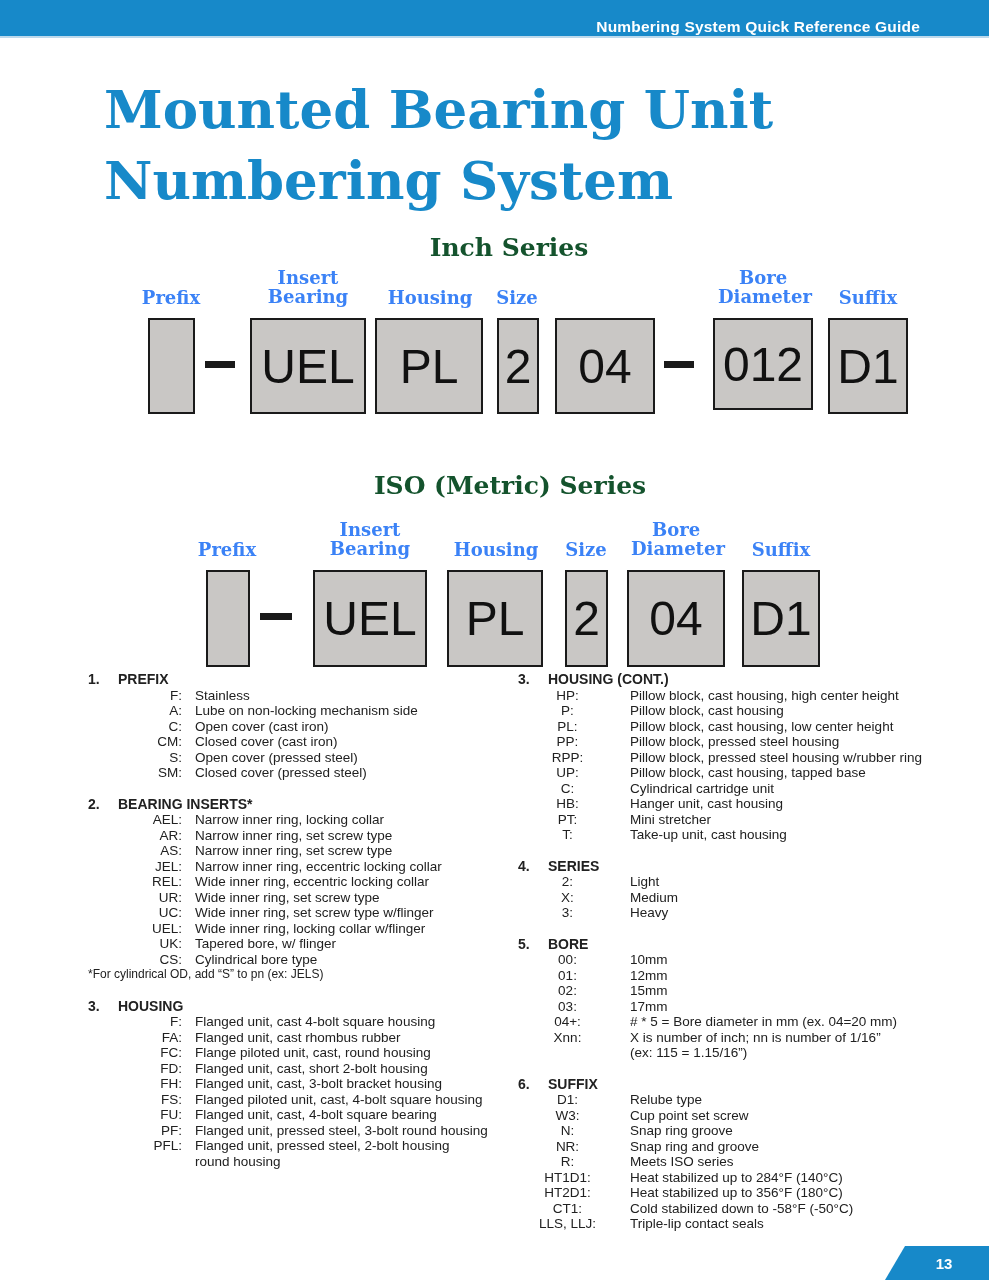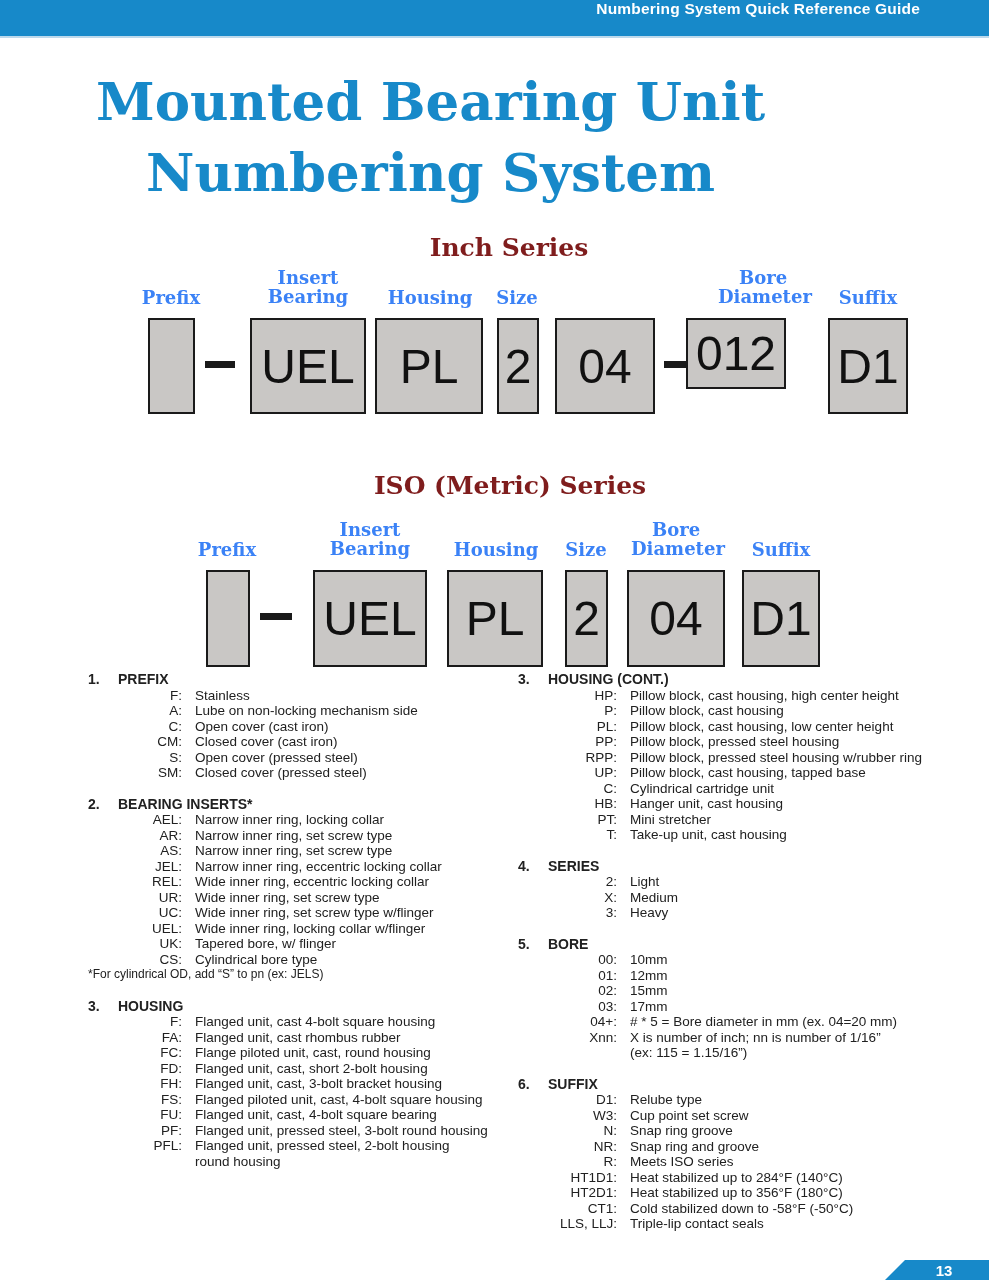--- a/index.html
+++ b/index.html
@@ -2,89 +2,89 @@
 <html><head>
 <meta charset="utf-8">
 <style>
   html,body{margin:0;padding:0;background:#ffffff;}
   .page{position:relative;width:989px;height:1280px;background:#ffffff;overflow:hidden;
         font-family:"Liberation Sans",sans-serif;color:#212121;}
 
   
   .topbar{position:absolute;left:0;top:0;width:989px;height:38px;background:#1789c9;
           border-bottom:2px solid #bcd9ec;box-sizing:border-box;
-          display:flex;align-items:flex-start;justify-content:flex-end;padding-right:69px;}
+          display:flex;align-items:flex-end;justify-content:flex-end;padding-right:69px;}
   .topbar span{color:#ffffff;font-weight:bold;font-size:15.5px;letter-spacing:.2px;}
 
   
   .doc-title{position:absolute;left:88px;top:58px;color:#1789c9;
              font-family:"DejaVu Serif",serif;font-weight:bold;font-size:53px;line-height:71px;}
 
   
   .series-heading{position:absolute;transform:translateX(-50%);white-space:nowrap;
-                  font-family:"DejaVu Serif",serif;font-weight:bold;font-size:25px;color:#7f1d1d;}
+                  font-family:"DejaVu Serif",serif;font-weight:bold;font-size:25px;color:#14532d;}
   .dlabel{position:absolute;transform:translateX(-50%);text-align:center;white-space:nowrap;
           font-family:"DejaVu Serif",serif;font-weight:bold;font-size:18px;line-height:19px;color:#3b82f6;}
   .dlabel.two-line{width:90px;white-space:normal;}
   .dbox{position:absolute;box-sizing:border-box;background:#c9c7c5;border:2px solid #1a1a1a;
         display:flex;align-items:center;justify-content:center;
         font-size:48px;color:#111;letter-spacing:0;}
   .dash{position:absolute;height:7px;background:#1a1a1a;}
 
   
   .col{position:absolute;top:672px;font-size:13.5px;line-height:15.5px;color:#212121;}
   .col-left{left:88px;width:422px;}
   .col-right{left:518px;width:468px;}
   .sec{margin:0;}
   .sec + .sec{margin-top:16px;}
   .sec-head{display:flex;font-weight:bold;font-size:14px;}
   .sec-num{width:30px;flex:none;}
   .row{display:flex;}
   .code{width:94px;flex:none;text-align:right;}
-  .col-right .code{width:99px;}
+  .col-right .code{width:99px;text-align:center;}
   .desc{margin-left:13px;flex:1;}
   .footnote{font-size:12px;margin-top:0;}
 
   
-  .page-tab{position:absolute;left:885px;bottom:0;width:104px;height:20px;background:#1789c9;
+  .page-tab{position:absolute;left:885px;bottom:0;width:104px;height:34px;background:#1789c9;
             clip-path:polygon(20px 0,100% 0,100% 100%,0 100%);
             display:flex;align-items:center;justify-content:center;padding-left:14px;box-sizing:border-box;}
   .page-tab span{color:#ffffff;font-weight:bold;font-size:15px;}
 </style>
 </head>
 <body>
 
 <div class="page">
 
   <header class="topbar">
     <span>Numbering System Quick Reference Guide</span>
   </header>
 
-  <h1 class="doc-title" style="margin:8px;text-align:center;">
+  <h1 class="doc-title" style="margin:16px;">
     <div>Mounted Bearing Unit</div>
     <div>Numbering System</div>
   </h1>
 
   <div class="series-heading" style="left:509px;top:233px">Inch Series</div>
 
   <div class="dlabel" style="left:171px;top:288px">Prefix</div>
   <div class="dlabel two-line" style="left:308px;top:268px">Insert Bearing</div>
   <div class="dlabel" style="left:430px;top:288px">Housing</div>
   <div class="dlabel" style="left:517px;top:288px">Size</div>
   <div class="dlabel two-line" style="left:763px;top:268px">Bore Diameter</div>
   <div class="dlabel" style="left:868px;top:288px">Suffix</div>
 
   <div class="dbox" style="left:148px;top:318px;width:47px;height:96px"></div>
   <div class="dash" style="left:205px;top:361px;width:30px"></div>
   <div class="dbox" style="left:250px;top:318px;width:116px;height:96px">UEL</div>
   <div class="dbox" style="left:375px;top:318px;width:108px;height:96px">PL</div>
   <div class="dbox" style="left:497px;top:318px;width:42px;height:96px">2</div>
   <div class="dbox" style="left:555px;top:318px;width:100px;height:96px">04</div>
   <div class="dash" style="left:664px;top:361px;width:30px"></div>
-  <div class="dbox" style="left:686px;top:318px;width:100px;height:71px">012</div>
+  <div class="dbox" style="left:713px;top:318px;width:100px;height:92px">012</div>
   <div class="dbox" style="left:828px;top:318px;width:80px;height:96px">D1</div>
 
   <div class="series-heading" style="left:510px;top:471px">ISO (Metric) Series</div>
 
   <div class="dlabel" style="left:227px;top:540px">Prefix</div>
   <div class="dlabel two-line" style="left:370px;top:520px">Insert Bearing</div>
   <div class="dlabel" style="left:496px;top:540px">Housing</div>
   <div class="dlabel" style="left:586px;top:540px">Size</div>
   <div class="dlabel two-line" style="left:676px;top:520px">Bore Diameter</div>
   <div class="dlabel" style="left:781px;top:540px">Suffix</div>

